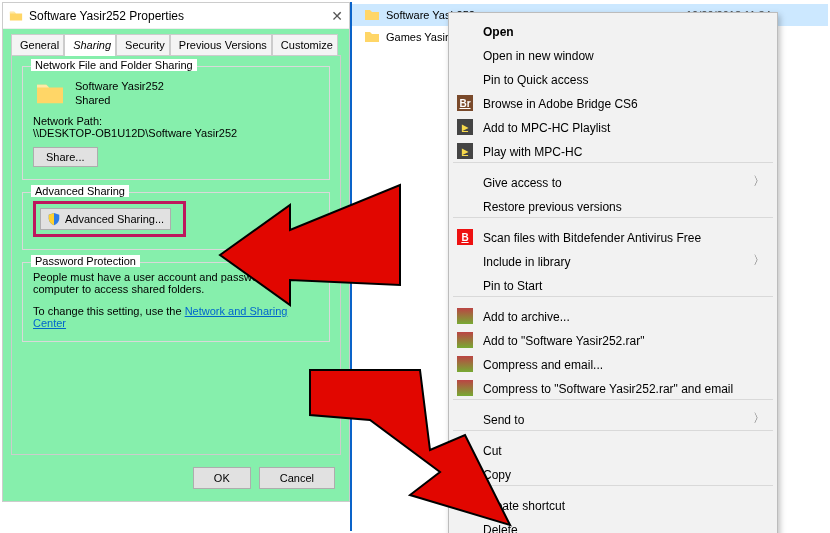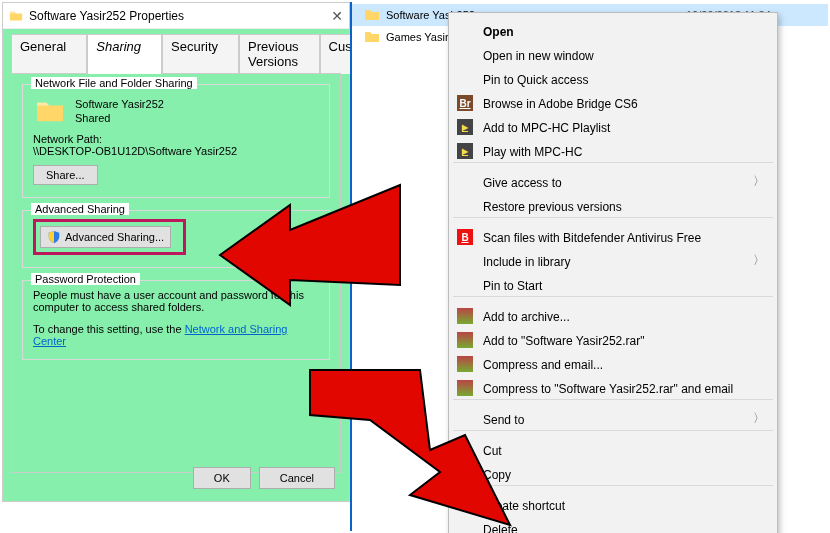--- a/index.html
+++ b/index.html
@@ -6,21 +6,21 @@
 body { margin: 0; width: 830px; height: 533px; background: #fff; position: relative; overflow: hidden; font-size: 11px; }
 
 
 .dialog { position: absolute; left: 2px; top: 2px; width: 348px; height: 500px; background: #86efac; border: 1px solid #ccc; }
 .titlebar { height: 26px; background: #fff; display: flex; align-items: center; padding: 0 6px; border-bottom: 1px solid #eee; }
 .title-icon { width: 14px; height: 14px; margin-right: 6px; }
 .title-text { font-size: 12px; }
 .titlebar .close-x { margin-left: auto; font-size: 14px; color: #555; cursor: default; }
 
 .tabs { display: flex; padding: 4px 8px 0 8px; gap: 0; }
-.tab { padding: 4px 20px 5px 8px; font-size: 13px; border: 1px solid #ccc; border-bottom: none; background: #f4f4f4; position: relative; top: 1px; cursor: default; }
+.tab { padding: 4px 4px 5px 8px; font-size: 11px; border: 1px solid #ccc; border-bottom: none; background: #f4f4f4; position: relative; top: 1px; cursor: default; }
 .tab.active { background: #fff; z-index: 2; font-style: italic; }
 .tab-body { border: 1px solid #ccc; margin: 0 8px 0 8px; padding: 10px 10px 10px 10px; height: 400px; position: relative; }
 
 .fieldset { border: 1px solid #d9d9d9; margin-bottom: 12px; padding: 8px 10px 12px 10px; position: relative; }
 .fs-legend { position: absolute; top: -8px; left: 8px; background: #fff; padding: 0 4px; font-size: 11px; }
 .folder-row { display: flex; align-items: center; gap: 10px; margin: 4px 0 8px 2px; }
 .folder-icon { width: 30px; height: 26px; }
 .folder-icon svg { width: 100%; height: 100%; }
 .folder-meta div { line-height: 14px; }
 .netpath-label { margin-top: 6px; }

